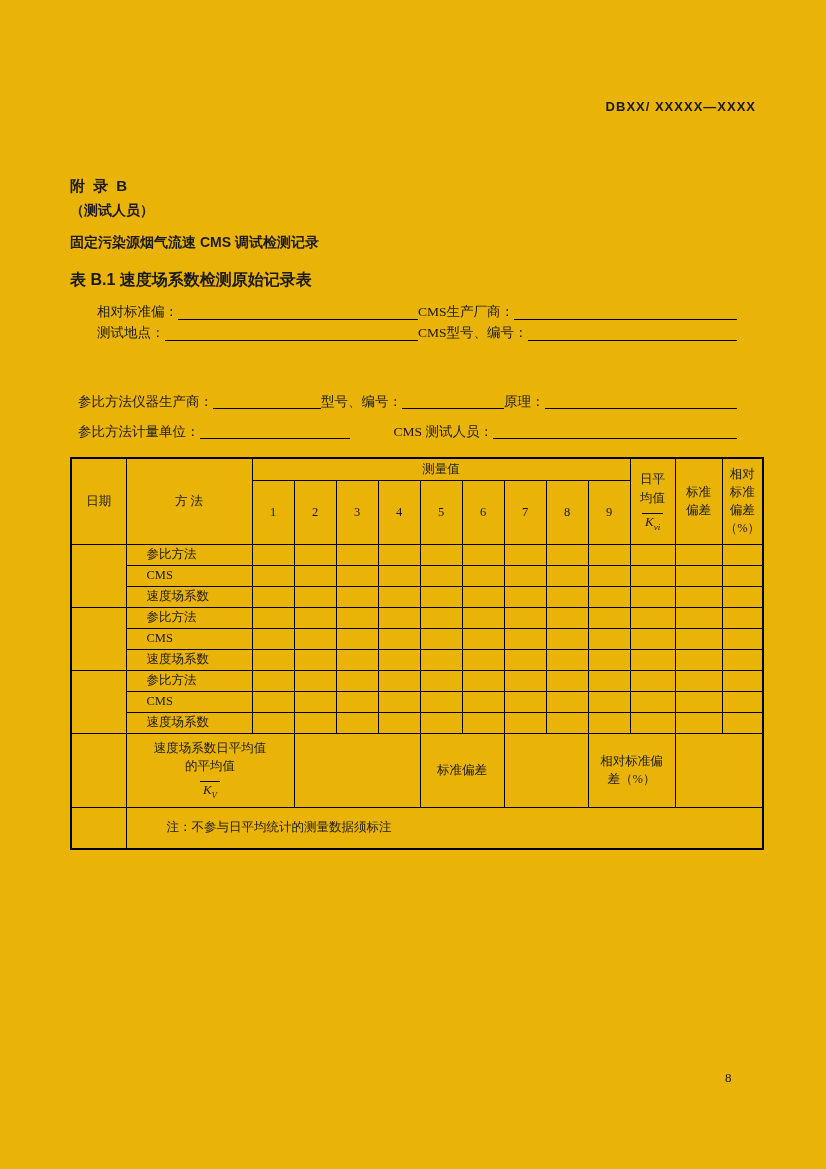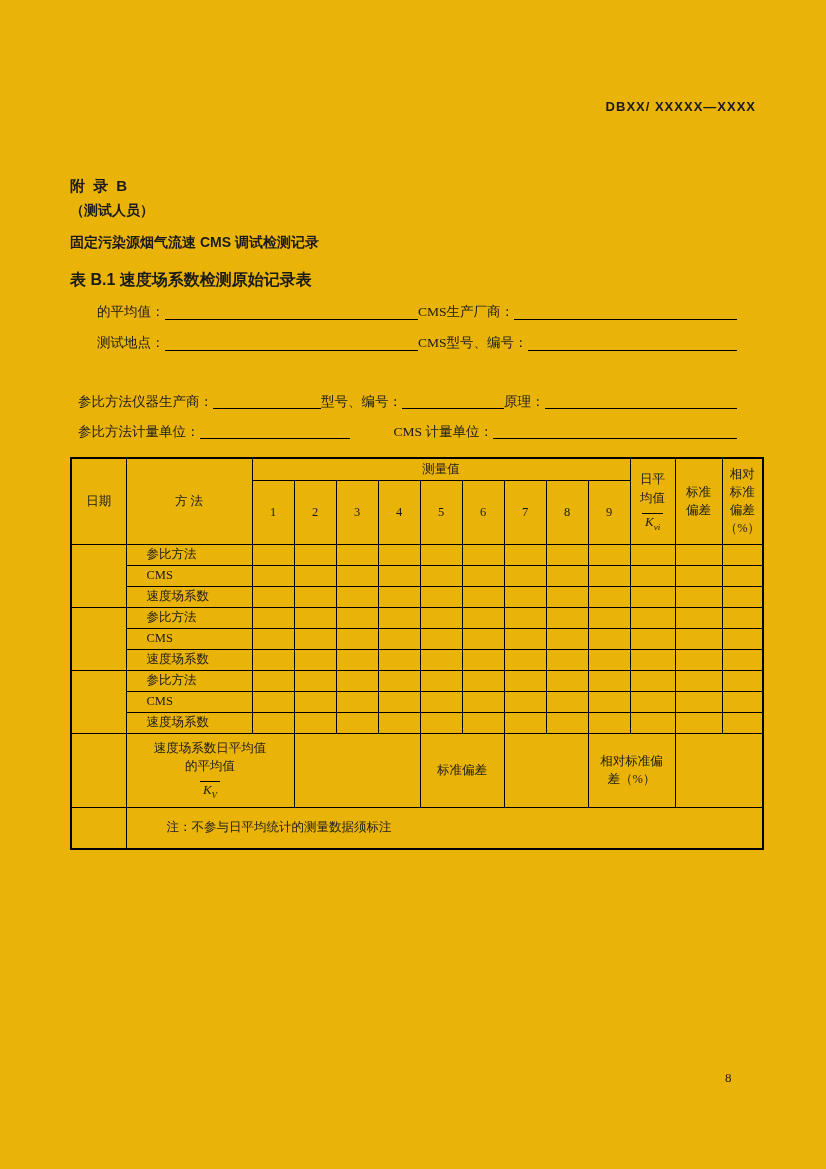--- a/index.html
+++ b/index.html
@@ -68,30 +68,30 @@
 
   <div class="doc-code">DBXX/ XXXXX—XXXX</div>
 
   <div class="title-block t-appendix">附  录  B</div>
   <div class="title-block t-note">（测试人员）</div>
   <div class="title-block t-heading">固定污染源烟气流速 CMS 调试检测记录</div>
   <div class="title-block t-caption">表 B.1  速度场系数检测原始记录表</div>
 
   <div class="form-row" style="top:303px">
     <span class="fr-left">
-      <span class="flabel">的平均值：</span>
+      <span class="flabel">相对标准偏：</span>
       <span class="uline grow"></span>
     </span>
     <span class="fr-right">
       <span class="flabel">CMS生产厂商：</span>
       <span class="uline grow"></span>
     </span>
   </div>
 
-  <div class="form-row" style="top:334px">
+  <div class="form-row" style="top:324px">
     <span class="fr-left">
       <span class="flabel">测试地点：</span>
       <span class="uline grow"></span>
     </span>
     <span class="fr-right">
       <span class="flabel">CMS型号、编号：</span>
       <span class="uline grow"></span>
     </span>
   </div>
 
@@ -106,21 +106,21 @@
       <span class="uline" style="width:102px"></span>
       <span class="flabel">原理：</span>
       <span class="uline grow"></span>
     </span>
   </div>
 
   <div class="form-row" style="top:423px">
     <span class="fr-full">
       <span class="flabel">参比方法计量单位：</span>
       <span class="uline" style="width:150px"></span>
-      <span class="flabel" style="margin-left:44px">CMS 计量单位：</span>
+      <span class="flabel" style="margin-left:44px">CMS 测试人员：</span>
       <span class="uline grow"></span>
     </span>
   </div>
 
   <table class="rec-table">
     <colgroup>
       <col style="width:55px">
         <col style="width:126px">
       <col style="width:42px">
         <col style="width:42px">

